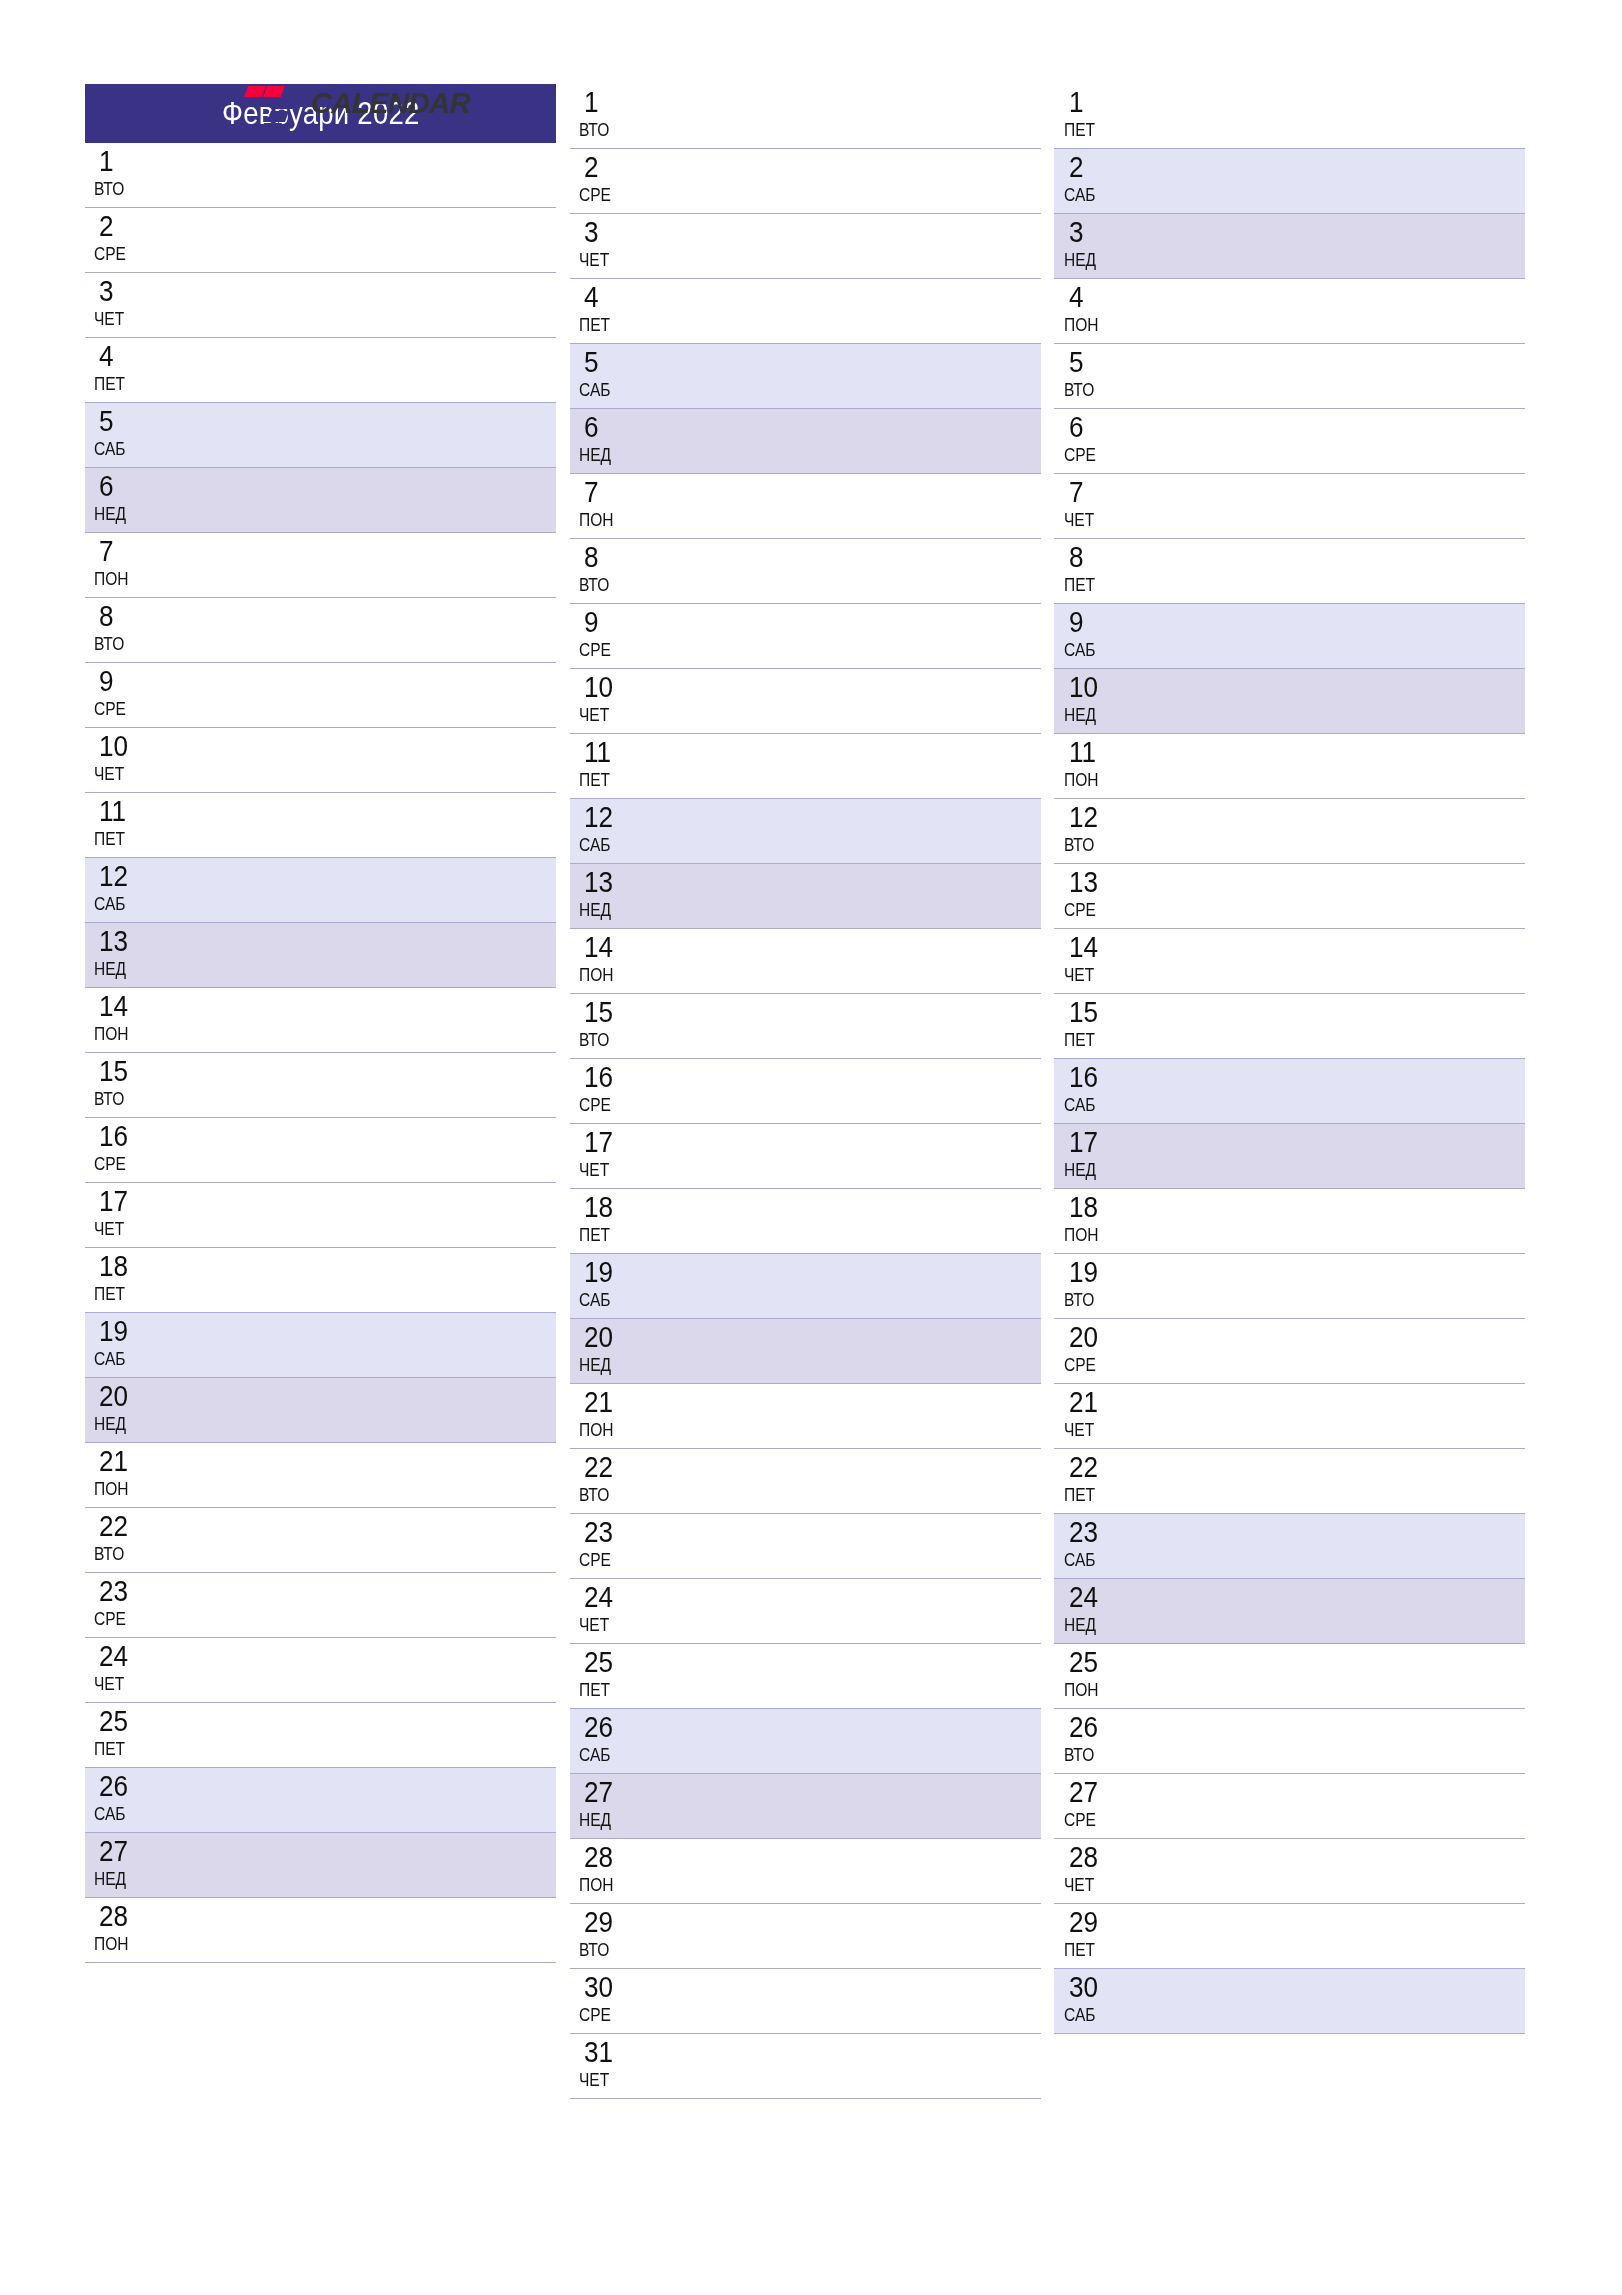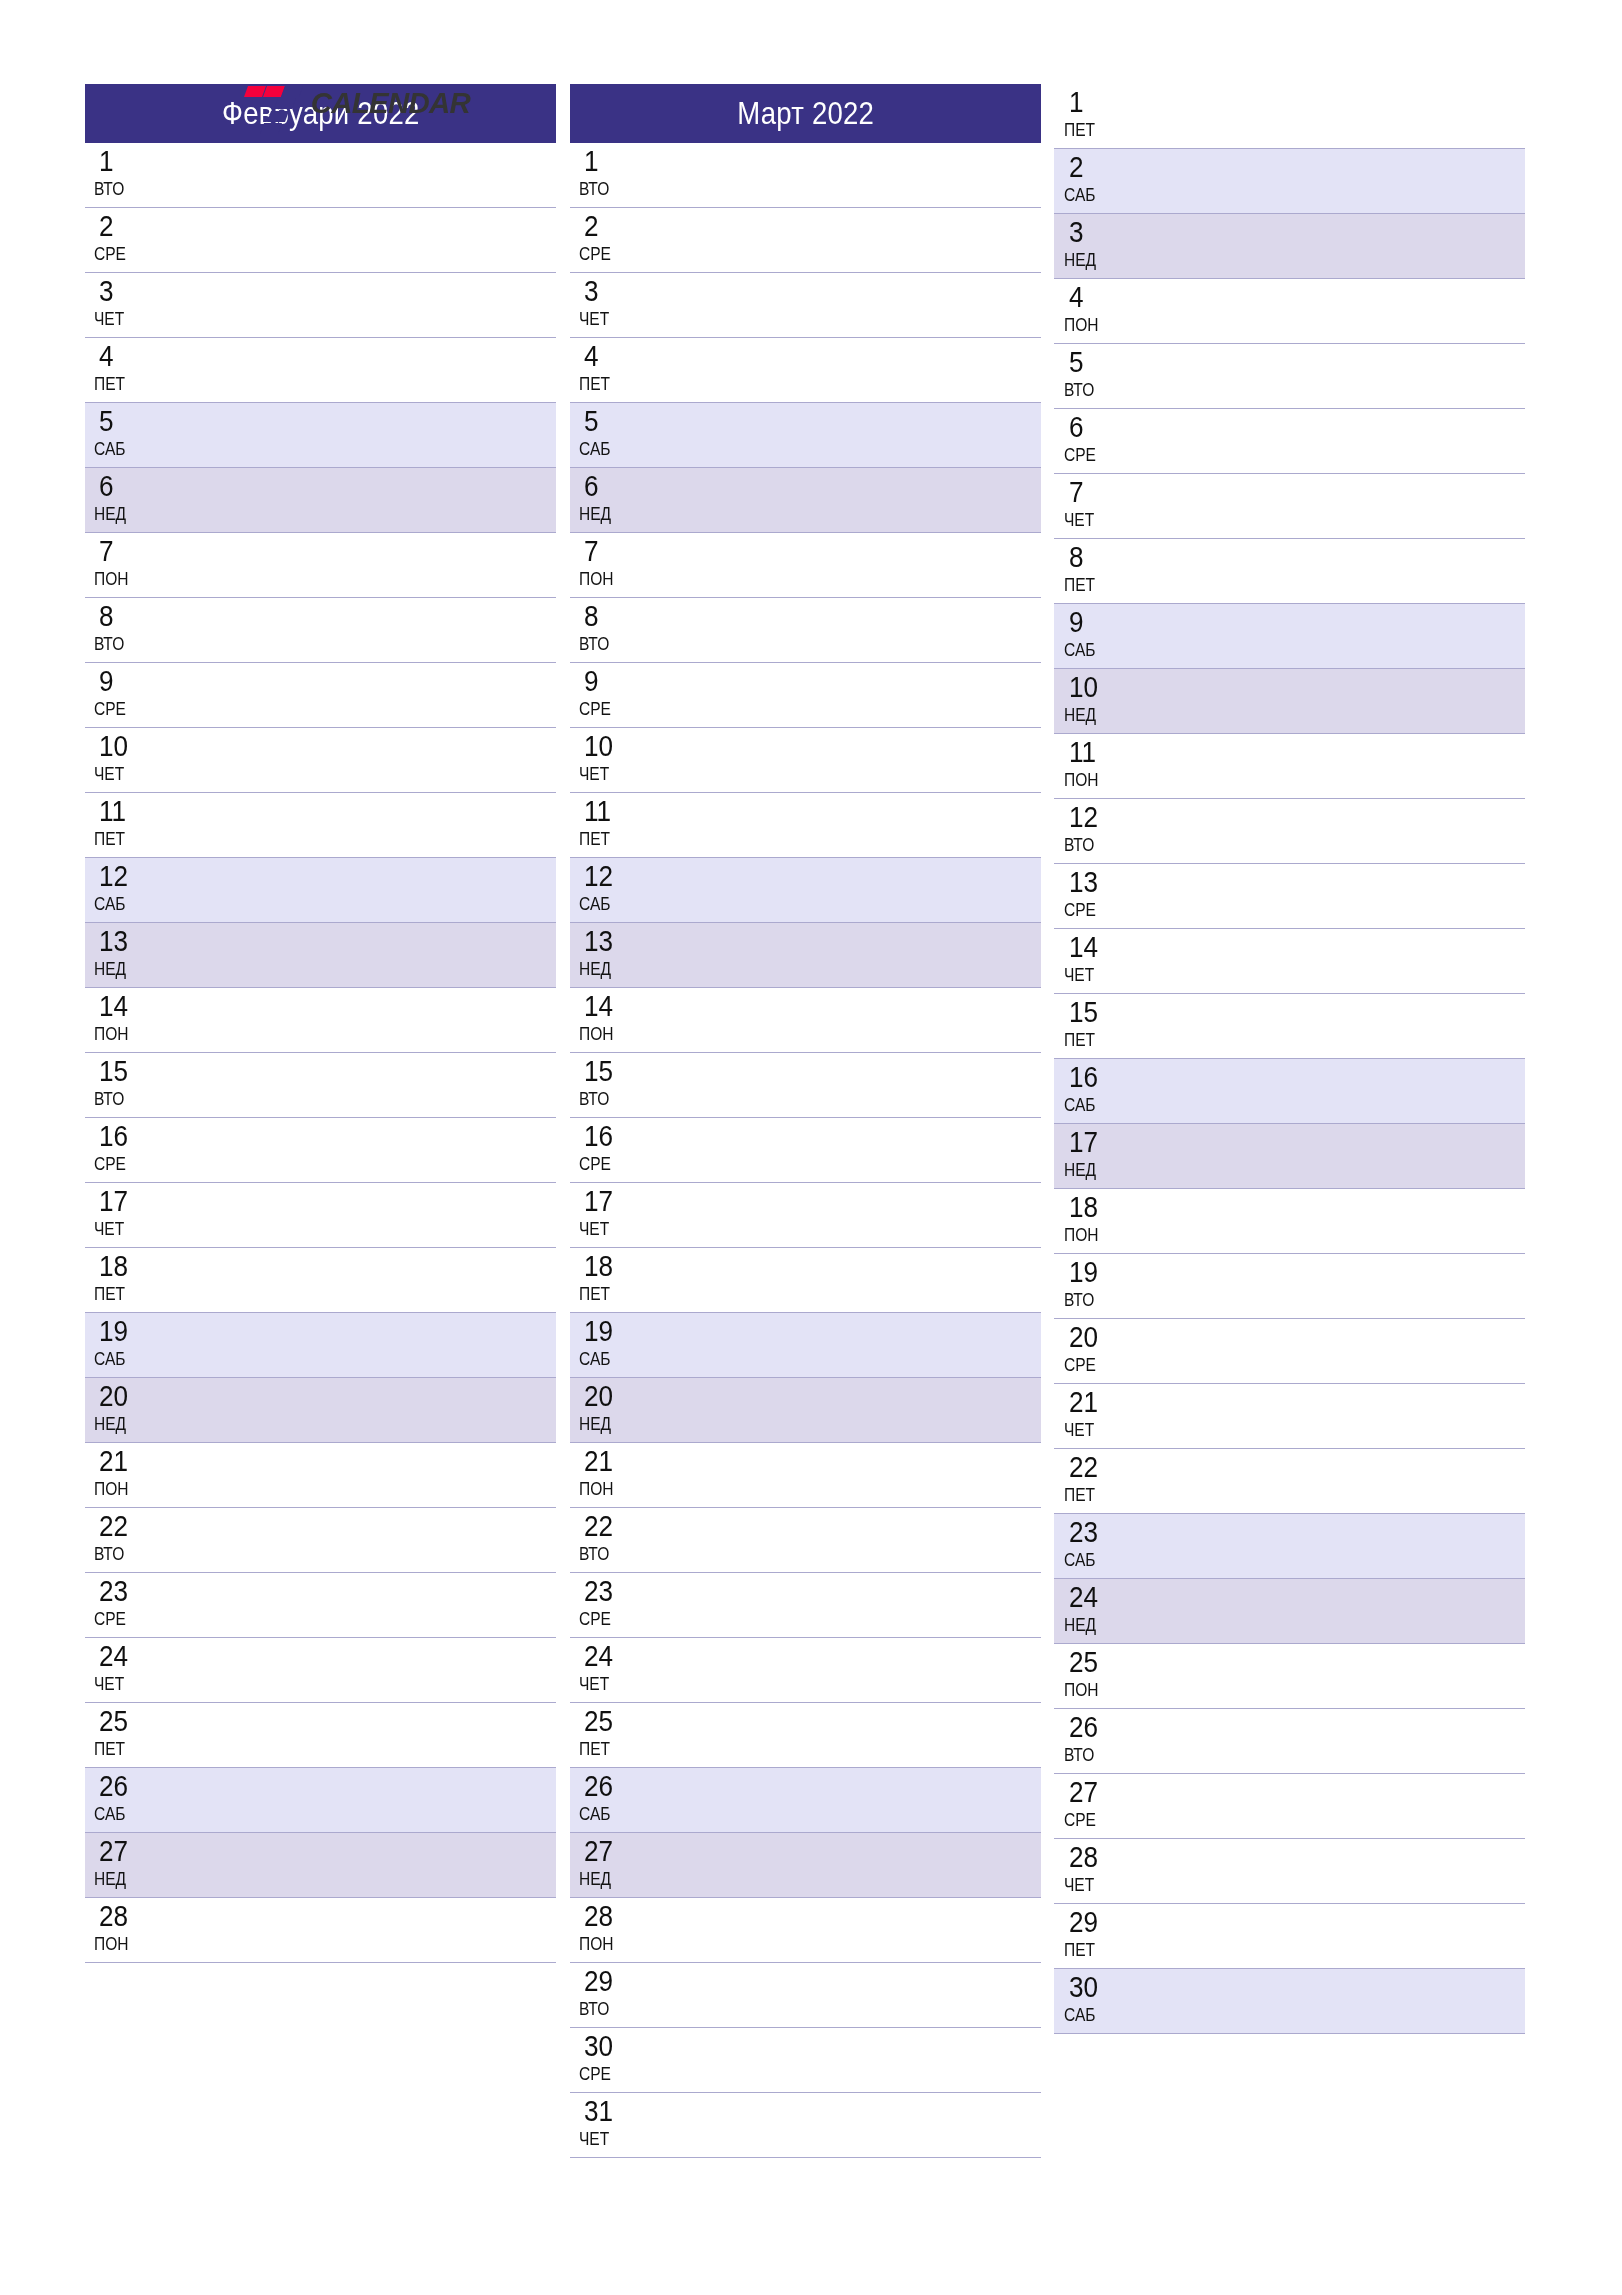--- a/index.html
+++ b/index.html
@@ -259,23 +259,20 @@
           <i style="left:44px;  top:0px;"></i>
           <i style="left:37px;  top:12.4px;"></i>
           <i style="left:30px;  top:25px;"></i>
           <i style="left:23px;  top:37px;"></i>
         </span>
         <span class="logo-text">CALENDAR</span>
       </div>
     </div>
 
     <div class="month-col">
-      <div class="month-header">
-        <span class="month-header-text">Март 2022</span>
-      </div>
       <div class="days">
           <div class="day-row">
             <div class="day-num"><span class="day-num-inner">1</span></div>
             <div class="day-wd"><span class="day-wd-inner">ВТО</span></div>
           </div>
           <div class="day-row">
             <div class="day-num"><span class="day-num-inner">2</span></div>
             <div class="day-wd"><span class="day-wd-inner">СРЕ</span></div>
           </div>
           <div class="day-row">

